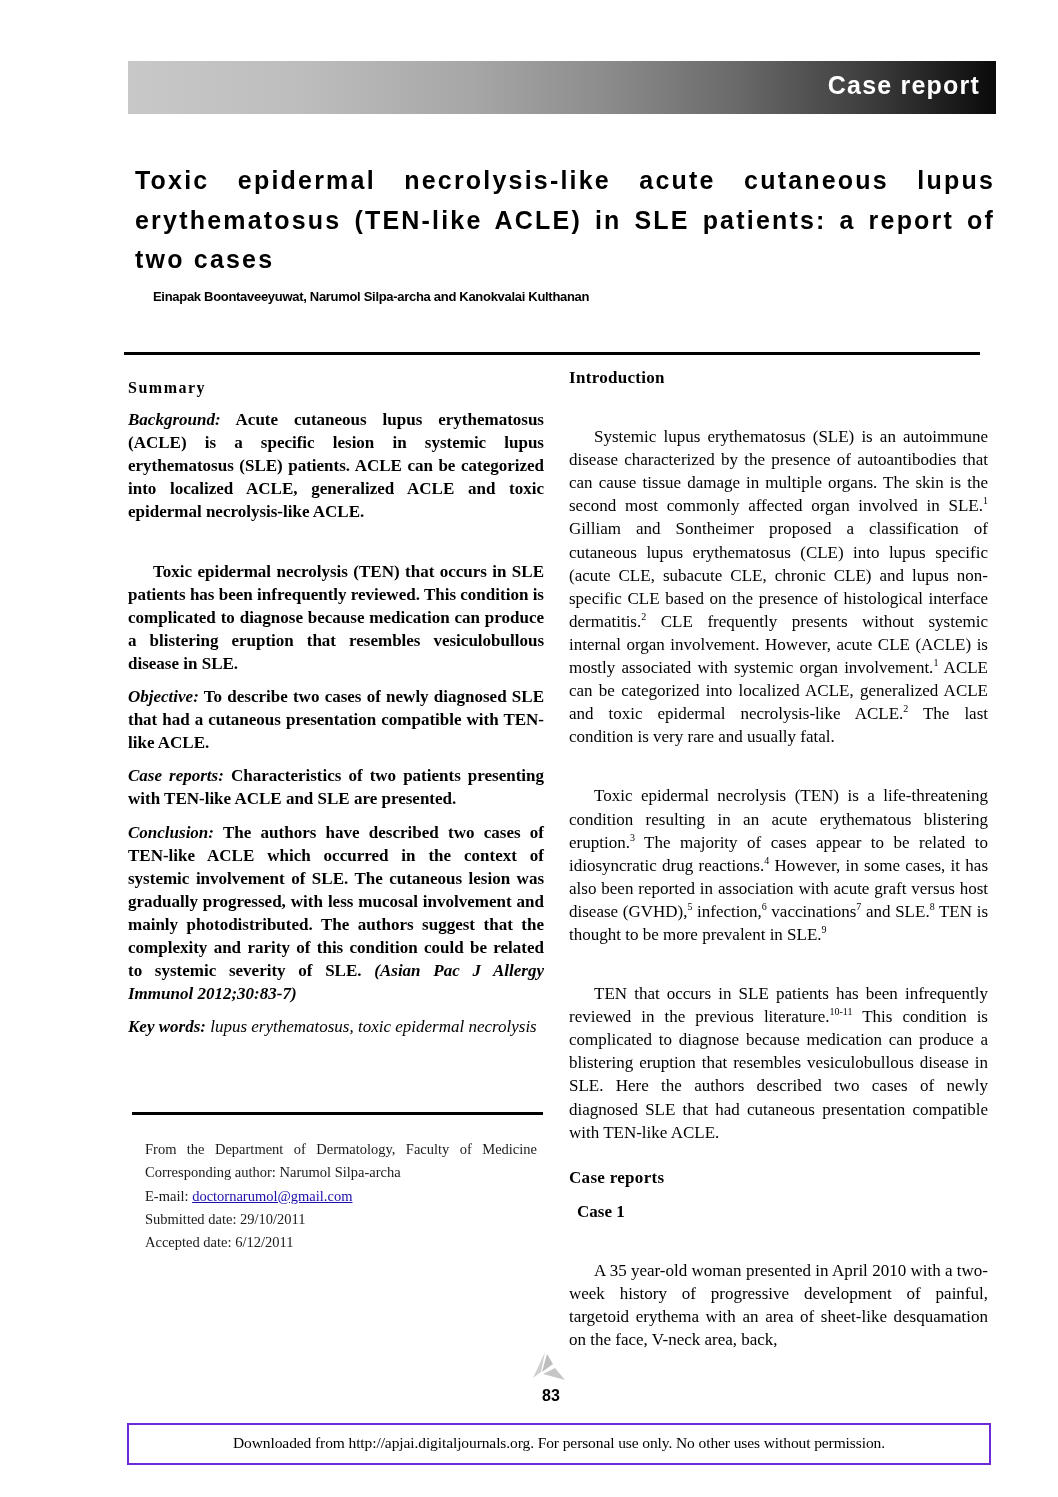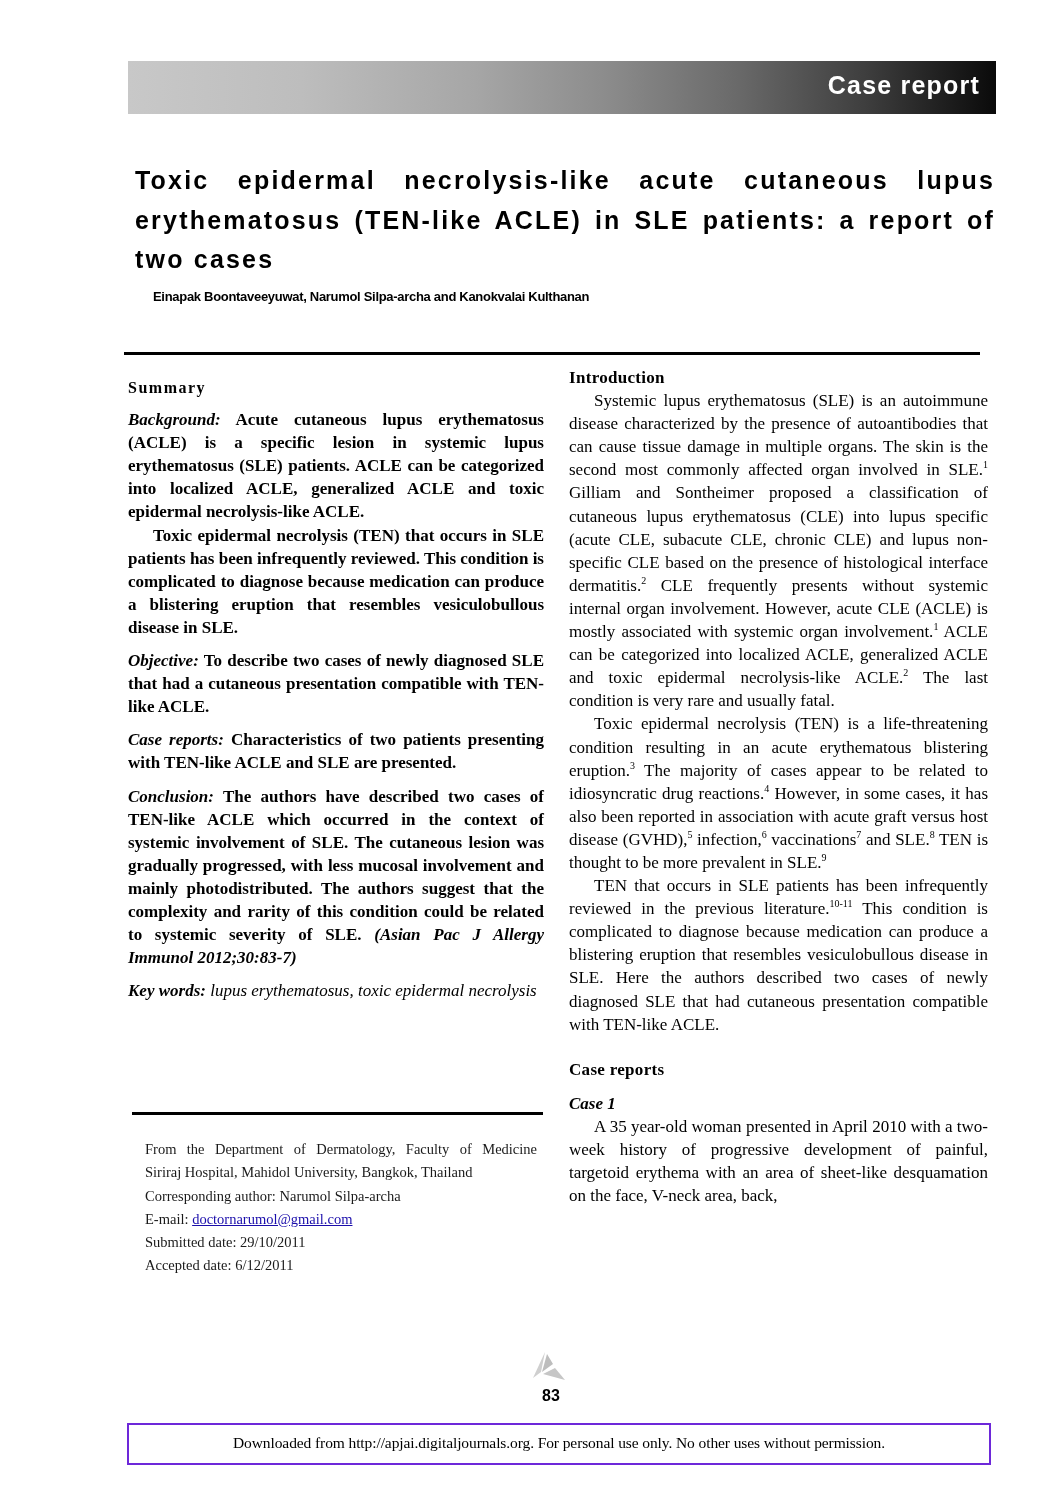--- a/index.html
+++ b/index.html
@@ -33,31 +33,31 @@
   .rule-left { position: absolute; left: 132px; top: 1112px; width: 411px; height: 3px; background: #000; }
 
   .col {
     position: absolute; font-family: "Liberation Serif", serif; font-size: 17px;
     line-height: 23.1px;
   }
   .col-left { left: 128px; top: 376px; width: 416px; font-weight: bold; }
   .col-right { left: 569px; top: 366px; width: 419px; font-weight: normal; }
 
   .col p { margin: 0; text-align: justify; }
-  .col .indent { text-indent: 25px; }
+  .col .indent { text-indent: 25px; margin-top: 36px; }
   .col .para-gap { margin-top: 10px; }
 
   .summary-heading {
     font-family: "Liberation Serif", serif; font-weight: bold; font-size: 16px;
     letter-spacing: 1.5px; margin: 0 0 9px 0;
   }
   .lead { font-style: italic; }
 
   .section-heading { font-weight: bold; font-size: 17px; margin: 0; letter-spacing: 0.3px; }
-  .case-heading { font-weight: bold; font-style: italic; margin: 0; }
+  .case-heading { font-weight: bold; margin: 8px; }
   sup { font-size: 10px; line-height: 0; vertical-align: 7px; }
 
   .affil {
     position: absolute; left: 145px; top: 1138px; width: 400px;
     font-family: "Liberation Serif", serif; font-size: 14.5px; line-height: 23.3px; color: #1a1a1a;
   }
   .affil div { white-space: nowrap; }
   .affil .line-justify { text-align: justify; text-align-last: justify; width: 392px; }
   .email-link { color: #1a0dab; text-decoration: underline; text-align: center; }
 
@@ -100,21 +100,20 @@
 
   <p class="para-gap"><span class="lead">Conclusion:</span><span> The authors have described two cases of TEN-like ACLE which occurred in the context of systemic involvement of SLE. The cutaneous lesion was gradually progressed, with less mucosal involvement and mainly photodistributed. The authors suggest that the complexity and rarity of this condition could be related to systemic severity of SLE. </span><span class="lead">(Asian Pac J Allergy Immunol 2012;30:83-7)</span></p>
 
   <p class="para-gap"><span class="lead">Key words:</span><span class="lead" style="font-weight:normal"> lupus erythematosus, toxic epidermal necrolysis</span></p>
 </div>
 
 <div class="rule-left"></div>
 
 <div class="affil">
   <div class="line-justify">From the Department of Dermatology, Faculty of Medicine</div>
-  <div>Siriraj Hospital, Mahidol University, Bangkok, Thailand</div>
   <div>Corresponding author: Narumol Silpa-archa</div>
   <div><span>E-mail: </span><span class="email-link">doctornarumol@gmail.com</span></div>
   <div>Submitted date: 29/10/2011</div>
   <div>Accepted date: 6/12/2011</div>
 </div>
 
 <div class="col col-right">
   <div class="section-heading">Introduction</div>
   <p class="indent"><span>Systemic lupus erythematosus (SLE) is an autoimmune disease characterized by the presence of autoantibodies that can cause tissue damage in multiple organs. The skin is the second most commonly affected organ involved in SLE.</span><sup>1</sup><span> Gilliam and Sontheimer proposed a classification of cutaneous lupus erythematosus (CLE) into lupus specific (acute CLE, subacute CLE, chronic CLE) and lupus non-specific CLE based on the presence of histological interface dermatitis.</span><sup>2</sup><span> CLE frequently presents without systemic internal organ involvement. However, acute CLE (ACLE) is mostly associated with systemic organ involvement.</span><sup>1</sup><span> ACLE can be categorized into localized ACLE, generalized ACLE and toxic epidermal necrolysis-like ACLE.</span><sup>2</sup><span> The last condition is very rare and usually fatal.</span></p>
 

